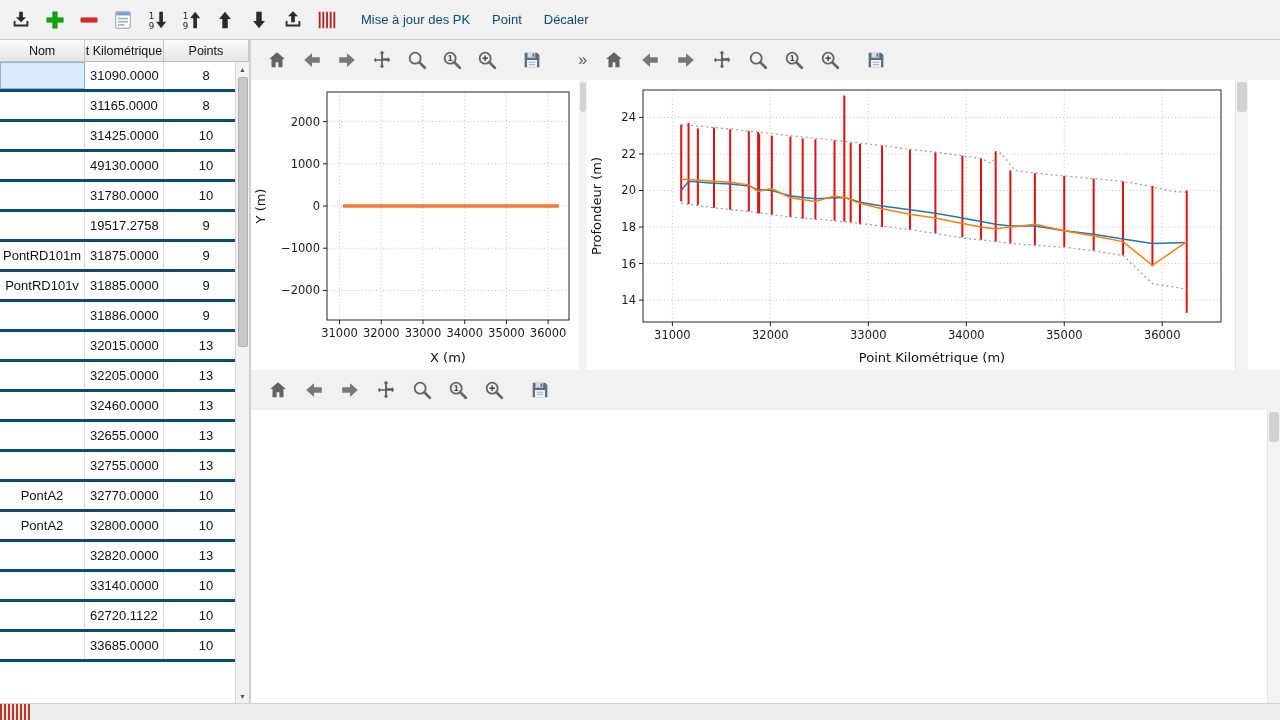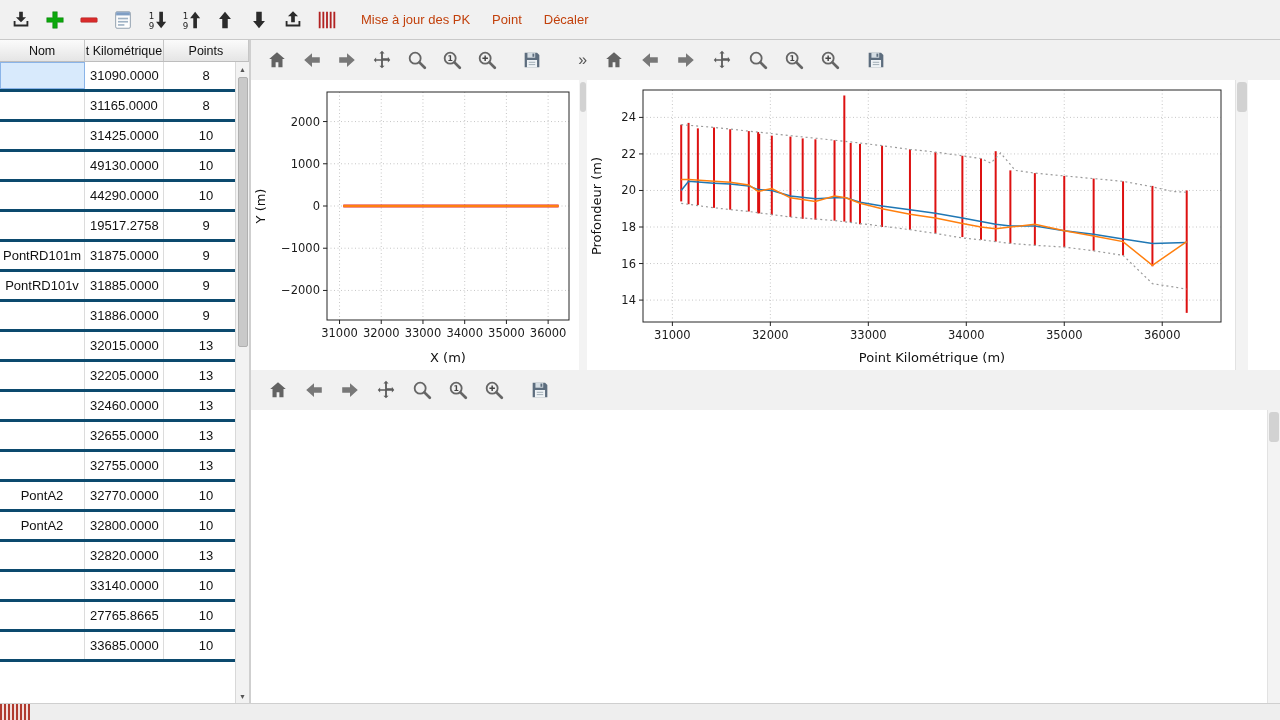--- a/index.html
+++ b/index.html
@@ -6,21 +6,21 @@
   html,body{width:1280px;height:720px;overflow:hidden}
   body{font-family:"Liberation Sans","DejaVu Sans",sans-serif;font-size:13px;color:#111;background:#f0f0f0}
   .app{width:1280px;height:720px;display:flex;flex-direction:column}
 
   
   .toolbar-top{height:40px;background:#f1f1f1;border-bottom:1px solid #c9c9c9;display:flex;align-items:center;padding:0 6px;flex-shrink:0}
   .tb-icons{display:flex;align-items:center;gap:4px}
   .icon-btn{width:30px;height:30px;display:flex;align-items:center;justify-content:center;border-radius:3px;cursor:pointer}
   .icon-svg{width:22px;height:22px}
   .tb-actions{display:flex;align-items:center;margin-left:8px}
-  .action-btn{padding:5px 11px;font-size:13px;color:#c2410c;cursor:pointer;white-space:nowrap;border-radius:3px}
+  .action-btn{padding:5px 11px;font-size:13px;color:#0c4a6e;cursor:pointer;white-space:nowrap;border-radius:3px}
 
   
   .main{flex:1;display:flex;min-height:0}
 
   
   .table-panel{width:251px;background:#fff;border-right:2px solid #cfcfcf;display:flex;flex-direction:column;position:relative;flex-shrink:0}
   .thead{display:flex;height:22px;background:linear-gradient(#fbfbfb,#e5e5e5);border-bottom:1px solid #bdbdbd;font-size:12.5px;flex-shrink:0}
   .th{display:flex;align-items:center;justify-content:center;border-right:1px solid #c6c6c6;overflow:hidden;white-space:nowrap}
   .th-nom{width:92px}.th-pk{width:85px}.th-points{width:92px}
   .tbody{flex:1;overflow:hidden;background:#fff}
@@ -236,21 +236,21 @@
             <div class="td td-pk">31425.0000</div>
             <div class="td td-points">10</div>
           </div>
           <div class="trow">
             <div class="td td-nom"></div>
             <div class="td td-pk">49130.0000</div>
             <div class="td td-points">10</div>
           </div>
           <div class="trow">
             <div class="td td-nom"></div>
-            <div class="td td-pk">44290.0000</div>
+            <div class="td td-pk">31780.0000</div>
             <div class="td td-points">10</div>
           </div>
           <div class="trow">
             <div class="td td-nom"></div>
             <div class="td td-pk">19517.2758</div>
             <div class="td td-points">9</div>
           </div>
           <div class="trow">
             <div class="td td-nom">PontRD101m</div>
             <div class="td td-pk">31875.0000</div>
@@ -306,21 +306,21 @@
             <div class="td td-pk">32820.0000</div>
             <div class="td td-points">13</div>
           </div>
           <div class="trow">
             <div class="td td-nom"></div>
             <div class="td td-pk">33140.0000</div>
             <div class="td td-points">10</div>
           </div>
           <div class="trow">
             <div class="td td-nom"></div>
-            <div class="td td-pk">27765.8665</div>
+            <div class="td td-pk">62720.1122</div>
             <div class="td td-points">10</div>
           </div>
           <div class="trow">
             <div class="td td-nom"></div>
             <div class="td td-pk">33685.0000</div>
             <div class="td td-points">10</div>
           </div>
         </div>
       <div class="table-scrollbar">
         <div class="sb-btn">▲</div>

